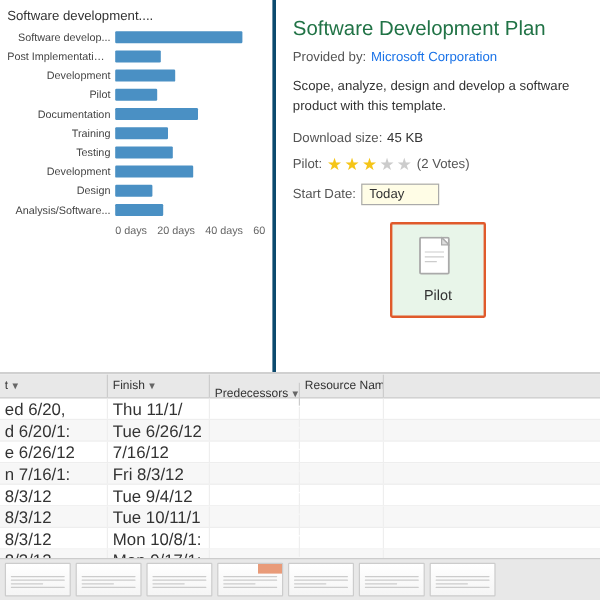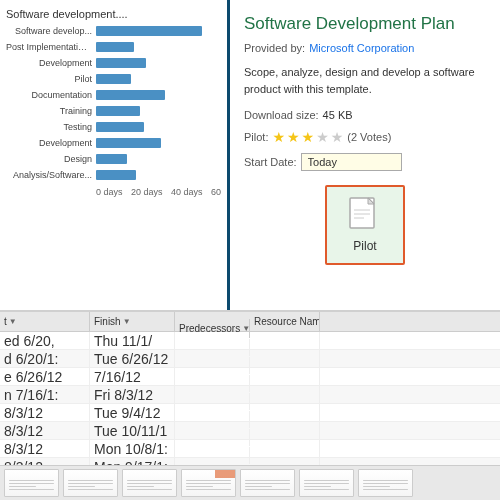--- a/index.html
+++ b/index.html
@@ -163,21 +163,21 @@
       color: #555;
       margin-left: 4px;
     }
 
     .start-date-input {
       border: 1px solid #aaa;
       padding: 2px 6px;
       font-size: 11px;
       background: #fffde6;
       color: #333;
-      width: 101px;
+      width: 65px;
     }
 
     .create-area {
       margin-top: 14px;
       display: flex;
       flex-direction: column;
       align-items: center;
     }
 
     .create-button {

